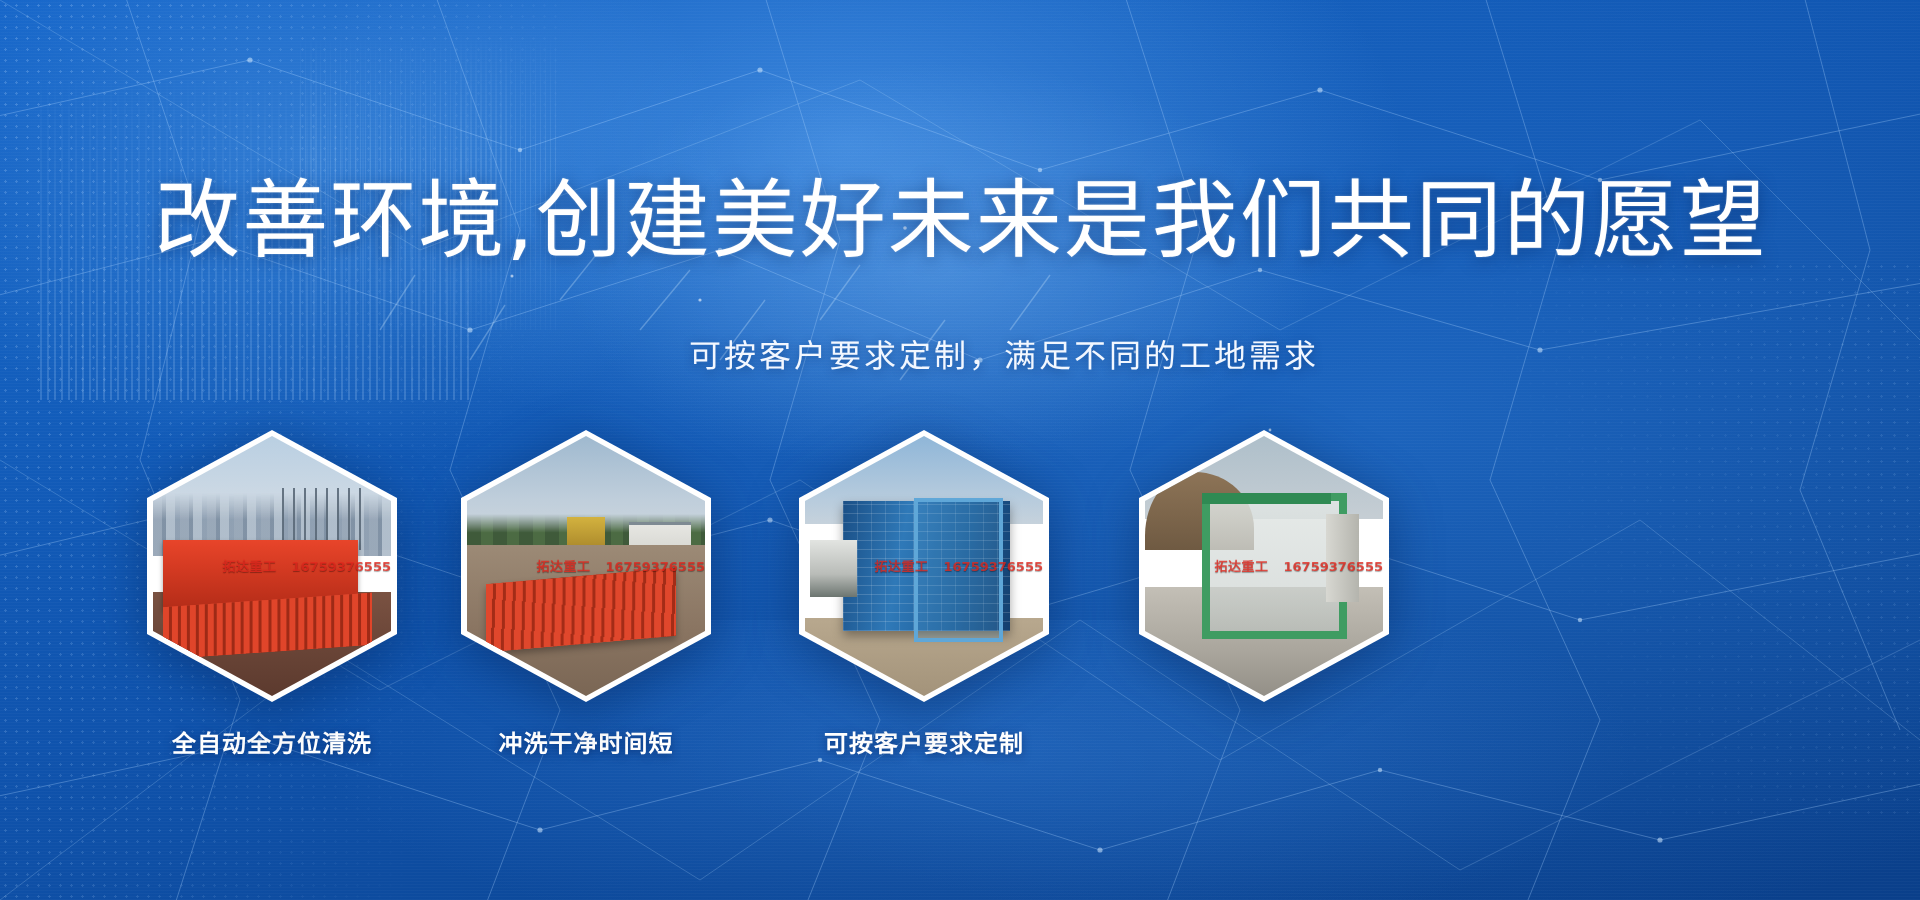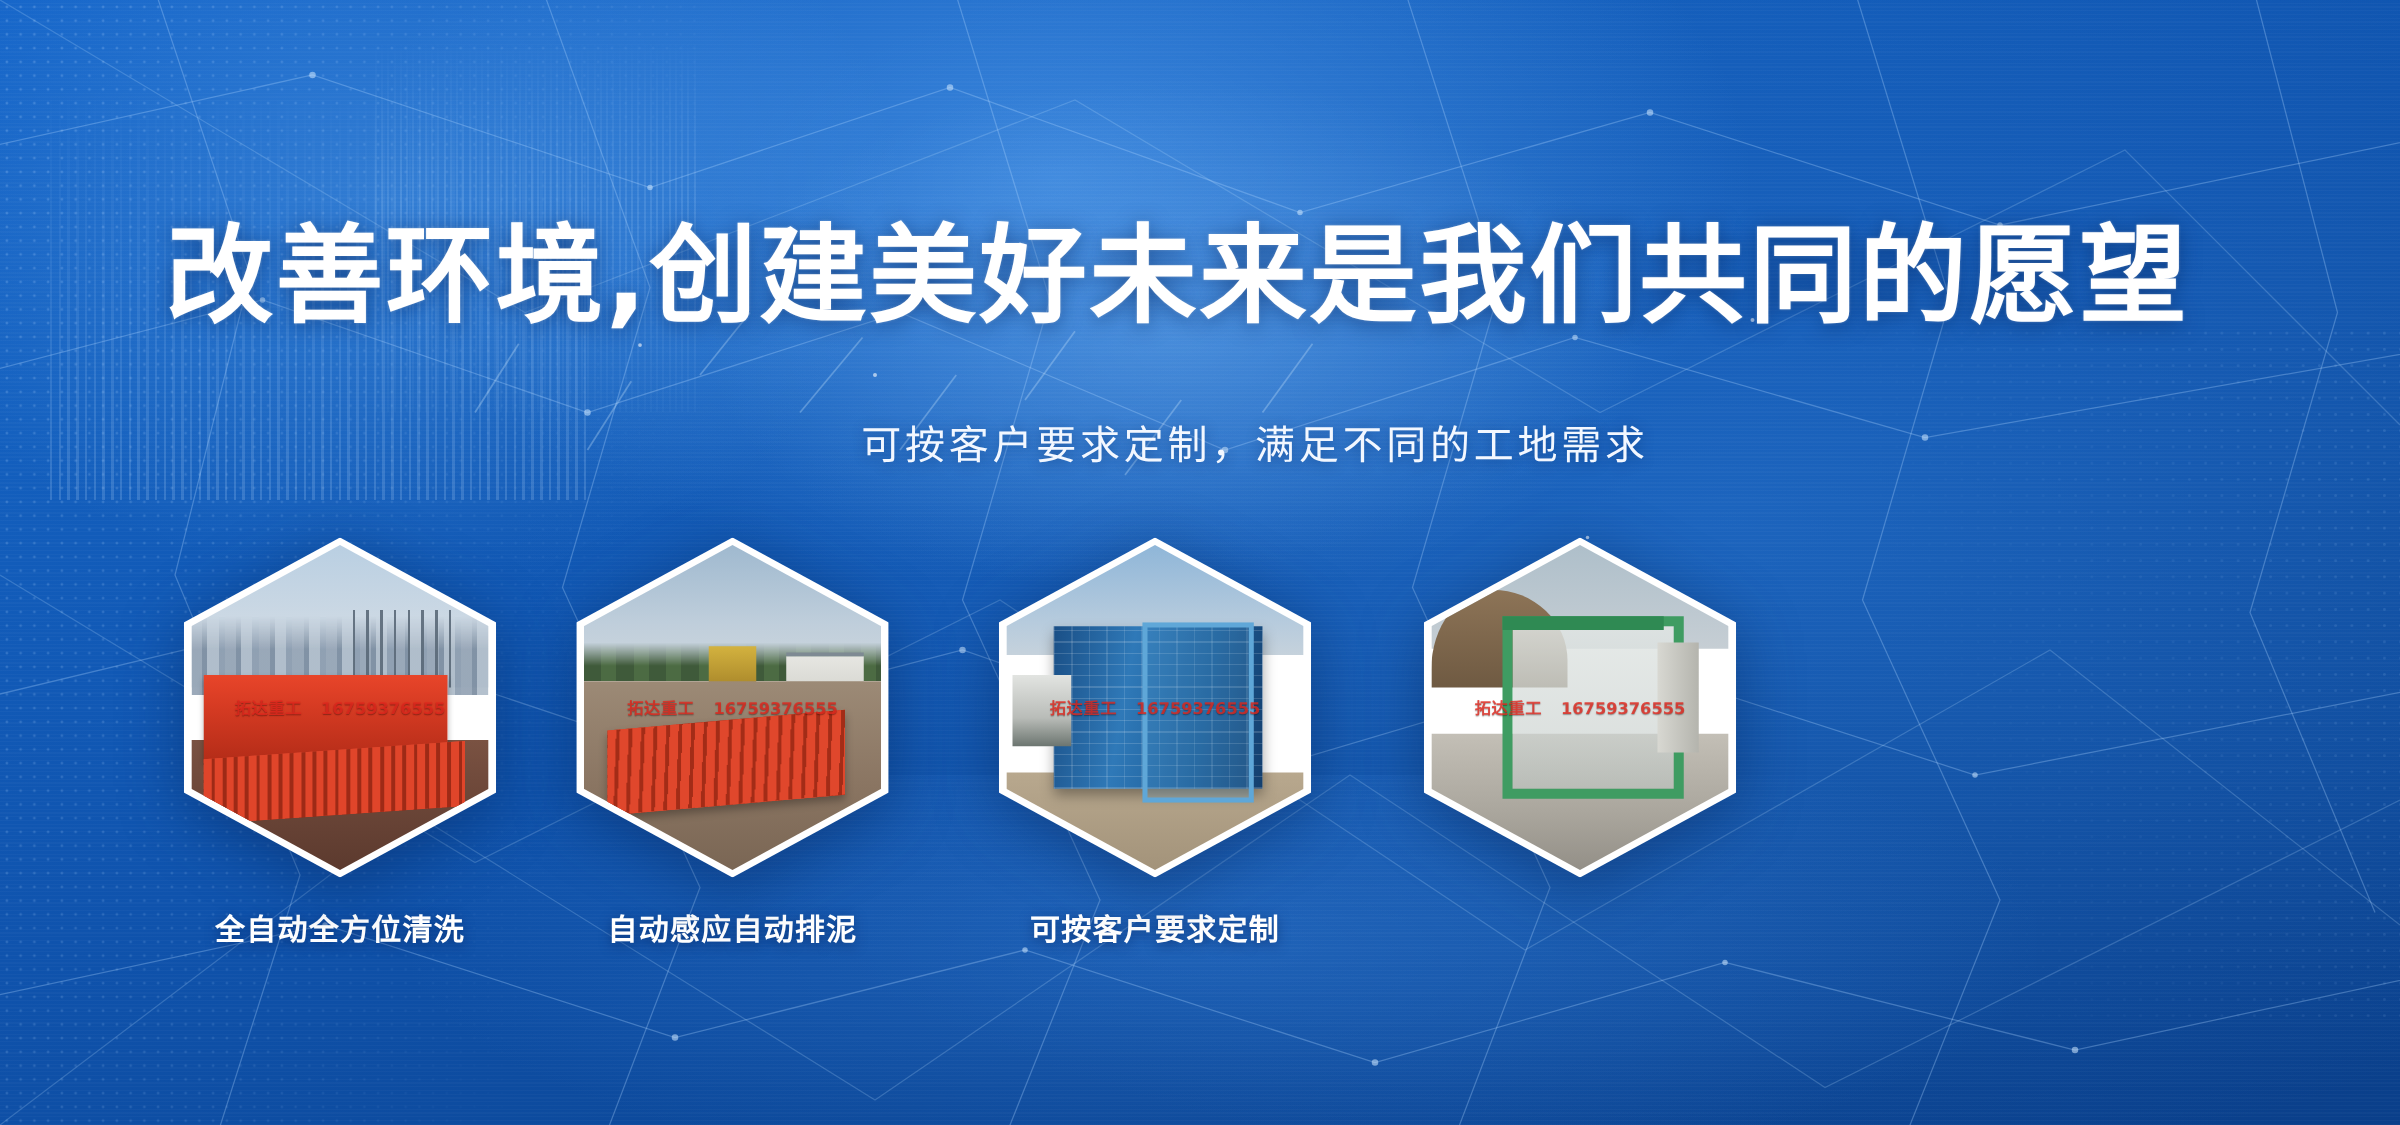--- a/index.html
+++ b/index.html
@@ -46,44 +46,44 @@
     background:radial-gradient(ellipse at 50% 50%, rgba(120,190,255,.30) 0%, rgba(120,190,255,0) 68%);}
   .glow-c{position:absolute;left:560px;top:60px;width:760px;height:420px;
     background:radial-gradient(ellipse at 50% 50%, rgba(150,205,255,.26) 0%, rgba(150,205,255,0) 70%);}
   .glow-b{position:absolute;left:330px;top:620px;width:1300px;height:330px;
     background:radial-gradient(ellipse at 50% 40%, rgba(60,135,225,.35) 0%, rgba(60,135,225,0) 72%);}
 
   svg.net{position:absolute;inset:0;width:1920px;height:900px;}
 
   
   .headline{position:absolute;left:0;top:150px;width:1884px;text-align:center;
-    font-size:86px;font-weight:700;color:#ffffff;letter-spacing:2px;
+    font-size:86px;font-weight:400;color:#ffffff;letter-spacing:2px;
     font-family:"DejaVu Sans","Liberation Sans",sans-serif;
     text-shadow:0 3px 16px rgba(5,40,100,.55),0 0 2px rgba(255,255,255,.4);
-    white-space:nowrap;}
+    white-space:nowrap;padding-left:19px;}
 
   .subtitle{position:absolute;left:0;top:330px;width:1920px;text-align:center;
     font-size:32px;font-weight:400;color:#f2f7ff;letter-spacing:3px;
     font-family:"Liberation Sans","DejaVu Sans",sans-serif;
     text-shadow:0 2px 10px rgba(5,40,100,.45);white-space:nowrap;padding-left:44px;}
 
   
   .cards{position:absolute;left:0;top:430px;width:1920px;height:330px;}
   .card{position:absolute;top:0;width:268px;}
 
   .hexwrap{position:relative;width:250px;height:272px;margin:0 auto;
     filter:drop-shadow(0 10px 26px rgba(3,30,80,.45));}
   .hexouter{position:absolute;inset:0;background:#ffffff;
     -webkit-clip-path:polygon(50% 0%,100% 25%,100% 75%,50% 100%,0% 75%,0% 25%);
     clip-path:polygon(50% 0%,100% 25%,100% 75%,50% 100%,0% 75%,0% 25%);}
   .hexinner{position:absolute;left:6px;top:6px;right:6px;bottom:6px;overflow:hidden;
     -webkit-clip-path:polygon(50% 0%,100% 25%,100% 75%,50% 100%,0% 75%,0% 25%);
     clip-path:polygon(50% 0%,100% 25%,100% 75%,50% 100%,0% 75%,0% 25%);}
   .photo{position:absolute;inset:0;}
-  .wm{position:absolute;left:0;right:0;top:46%;text-align:center;
+  .wm{position:absolute;left:0;right:0;top:46%;text-align:right;
     font-size:13px;font-weight:700;color:rgba(228,40,30,.78);letter-spacing:.5px;
     text-shadow:0 1px 1px rgba(0,0,0,.35);white-space:nowrap;
     font-family:"DejaVu Sans","Liberation Sans",sans-serif;}
   .wm .num{margin-left:10px;letter-spacing:0px;}
 
   .caption{margin-top:22px;text-align:center;font-size:24px;font-weight:700;
     color:#ffffff;letter-spacing:1px;white-space:nowrap;
     font-family:"DejaVu Sans","Liberation Sans",sans-serif;
     text-shadow:0 2px 9px rgba(5,35,95,.6);}
 
@@ -275,21 +275,21 @@
             <div class="loader-b"></div>
               <div class="ground-b"></div>
               <div class="grate-b"></div>
           </div>
           <div class="wm">
             <span>拓达重工</span>
             <span class="num">16759376555</span>
           </div>
         </div>
       </div>
-      <div class="caption">自动感应自动排泥</div>
+      <div class="caption">冲洗干净时间短</div>
     </div>
 
     <div class="card" style="left:790px;">
       <div class="hexwrap">
         <div class="hexouter"></div>
         <div class="hexinner">
           <div class="photo">
             <div class="sky-c"></div>
               <div class="ground-c"></div>
             <div class="bluebox-c"></div>

